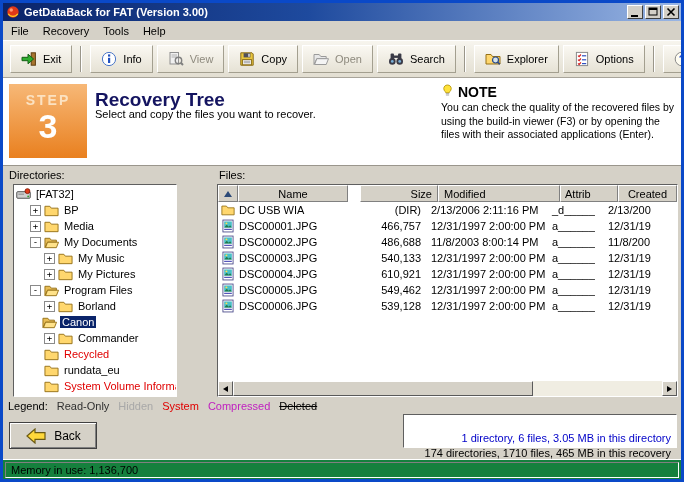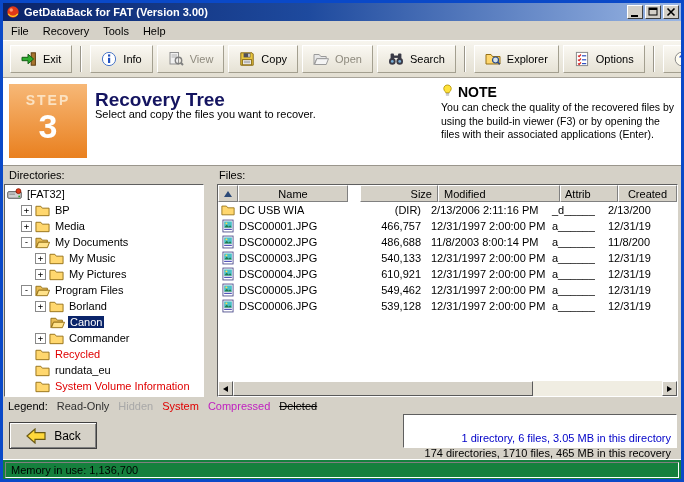--- a/index.html
+++ b/index.html
@@ -63,21 +63,21 @@
   .note-text { margin-top:1px; font-size:10.5px; line-height:1.3; color:#000; }
 
   
   .pane-label { position:absolute; top:166px; color:#000; }
   .lbl-dirs { left:6px; }
   .lbl-files { left:216px; }
 
   .sunken { border:1px solid; border-color:#5f5f5f #fff #fff #5f5f5f; background:#fff; }
 
   
-  .tree-panel { position:absolute; left:1px; top:181px; width:200px; height:213px; overflow:hidden; padding-top:1px; }
+  .tree-panel { position:absolute; left:10px; top:181px; width:164px; height:213px; overflow:hidden; padding-top:1px; }
   .ti { height:16px; display:flex; align-items:center; white-space:nowrap; }
   .exp {
     width:11px; height:11px; flex:none; margin-right:3px;
     border:1px solid #8a8a8a; background:#fff;
     font-family:"DejaVu Sans Mono",monospace; font-size:9px; line-height:9px; text-align:center; color:#000;
   }
   .exp-sp { width:14px; flex:none; }
   .ti .i16 { width:15px; height:15px; margin-right:3px; }
   .ti .tlbl { padding:0 2px; color:#000; }
   .ti.selected .tlbl { background:#0a246a; color:#fff; }
@@ -404,21 +404,21 @@
         </svg>
       <span class="tlbl">Program Files</span>
     </div>
     <div class="ti" style="padding-left:30px">
       <span class="exp">+</span>
       <svg class="i16">
           <use href="#sym-folder"></use>
         </svg>
       <span class="tlbl">Borland</span>
     </div>
-    <div class="ti selected" style="padding-left:31px">
+    <div class="ti selected" style="padding-left:14px">
       <span class="exp-sp"></span>
       <svg class="i16">
           <use href="#sym-folder-open"></use>
         </svg>
       <span class="tlbl">Canon</span>
     </div>
     <div class="ti" style="padding-left:30px">
       <span class="exp">+</span>
       <svg class="i16">
           <use href="#sym-folder"></use>

